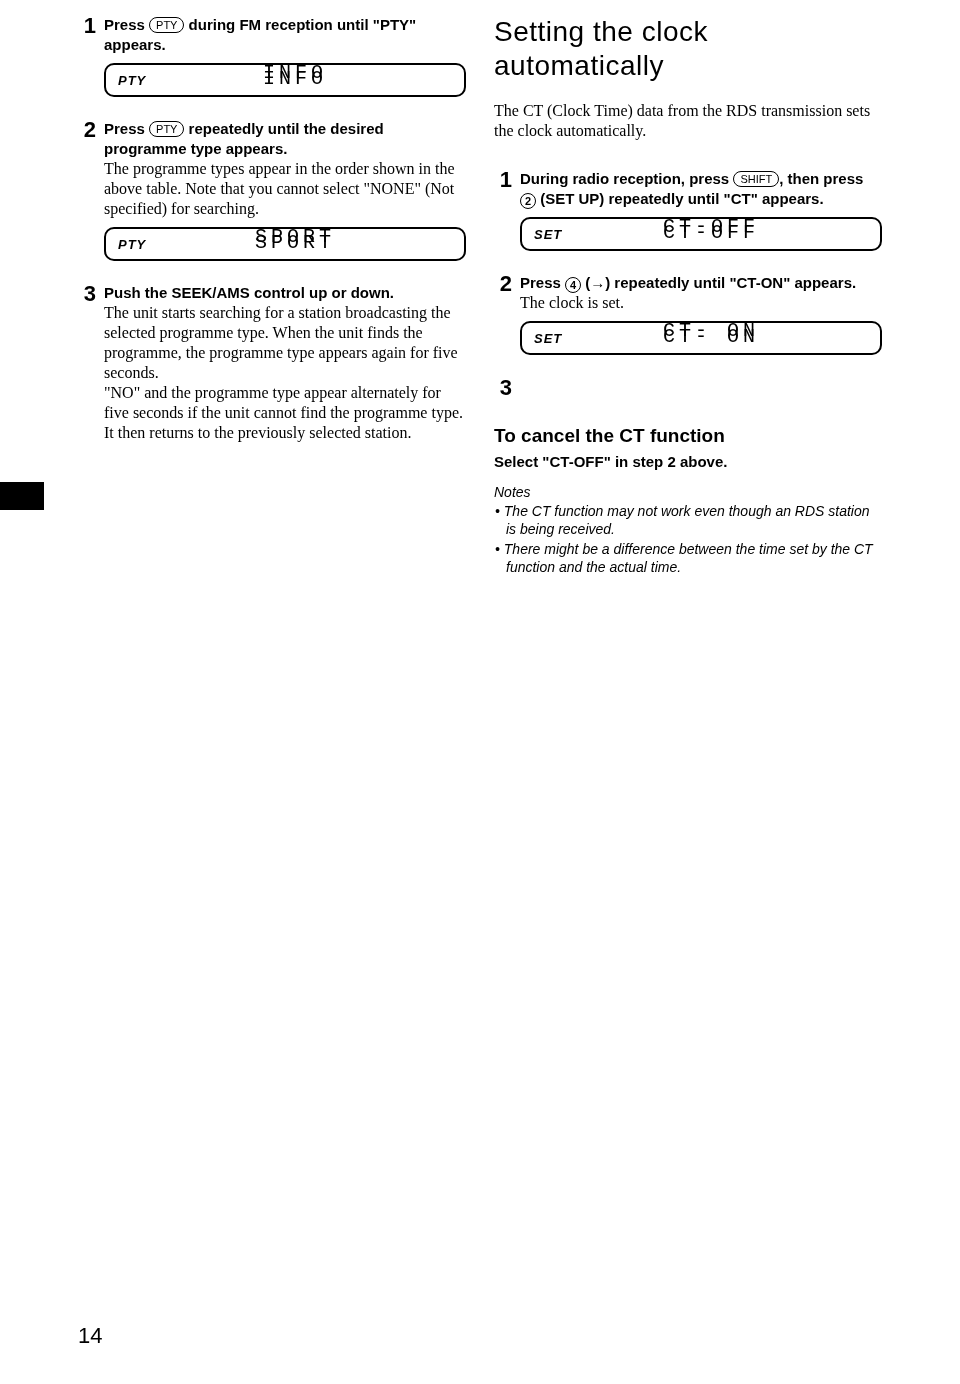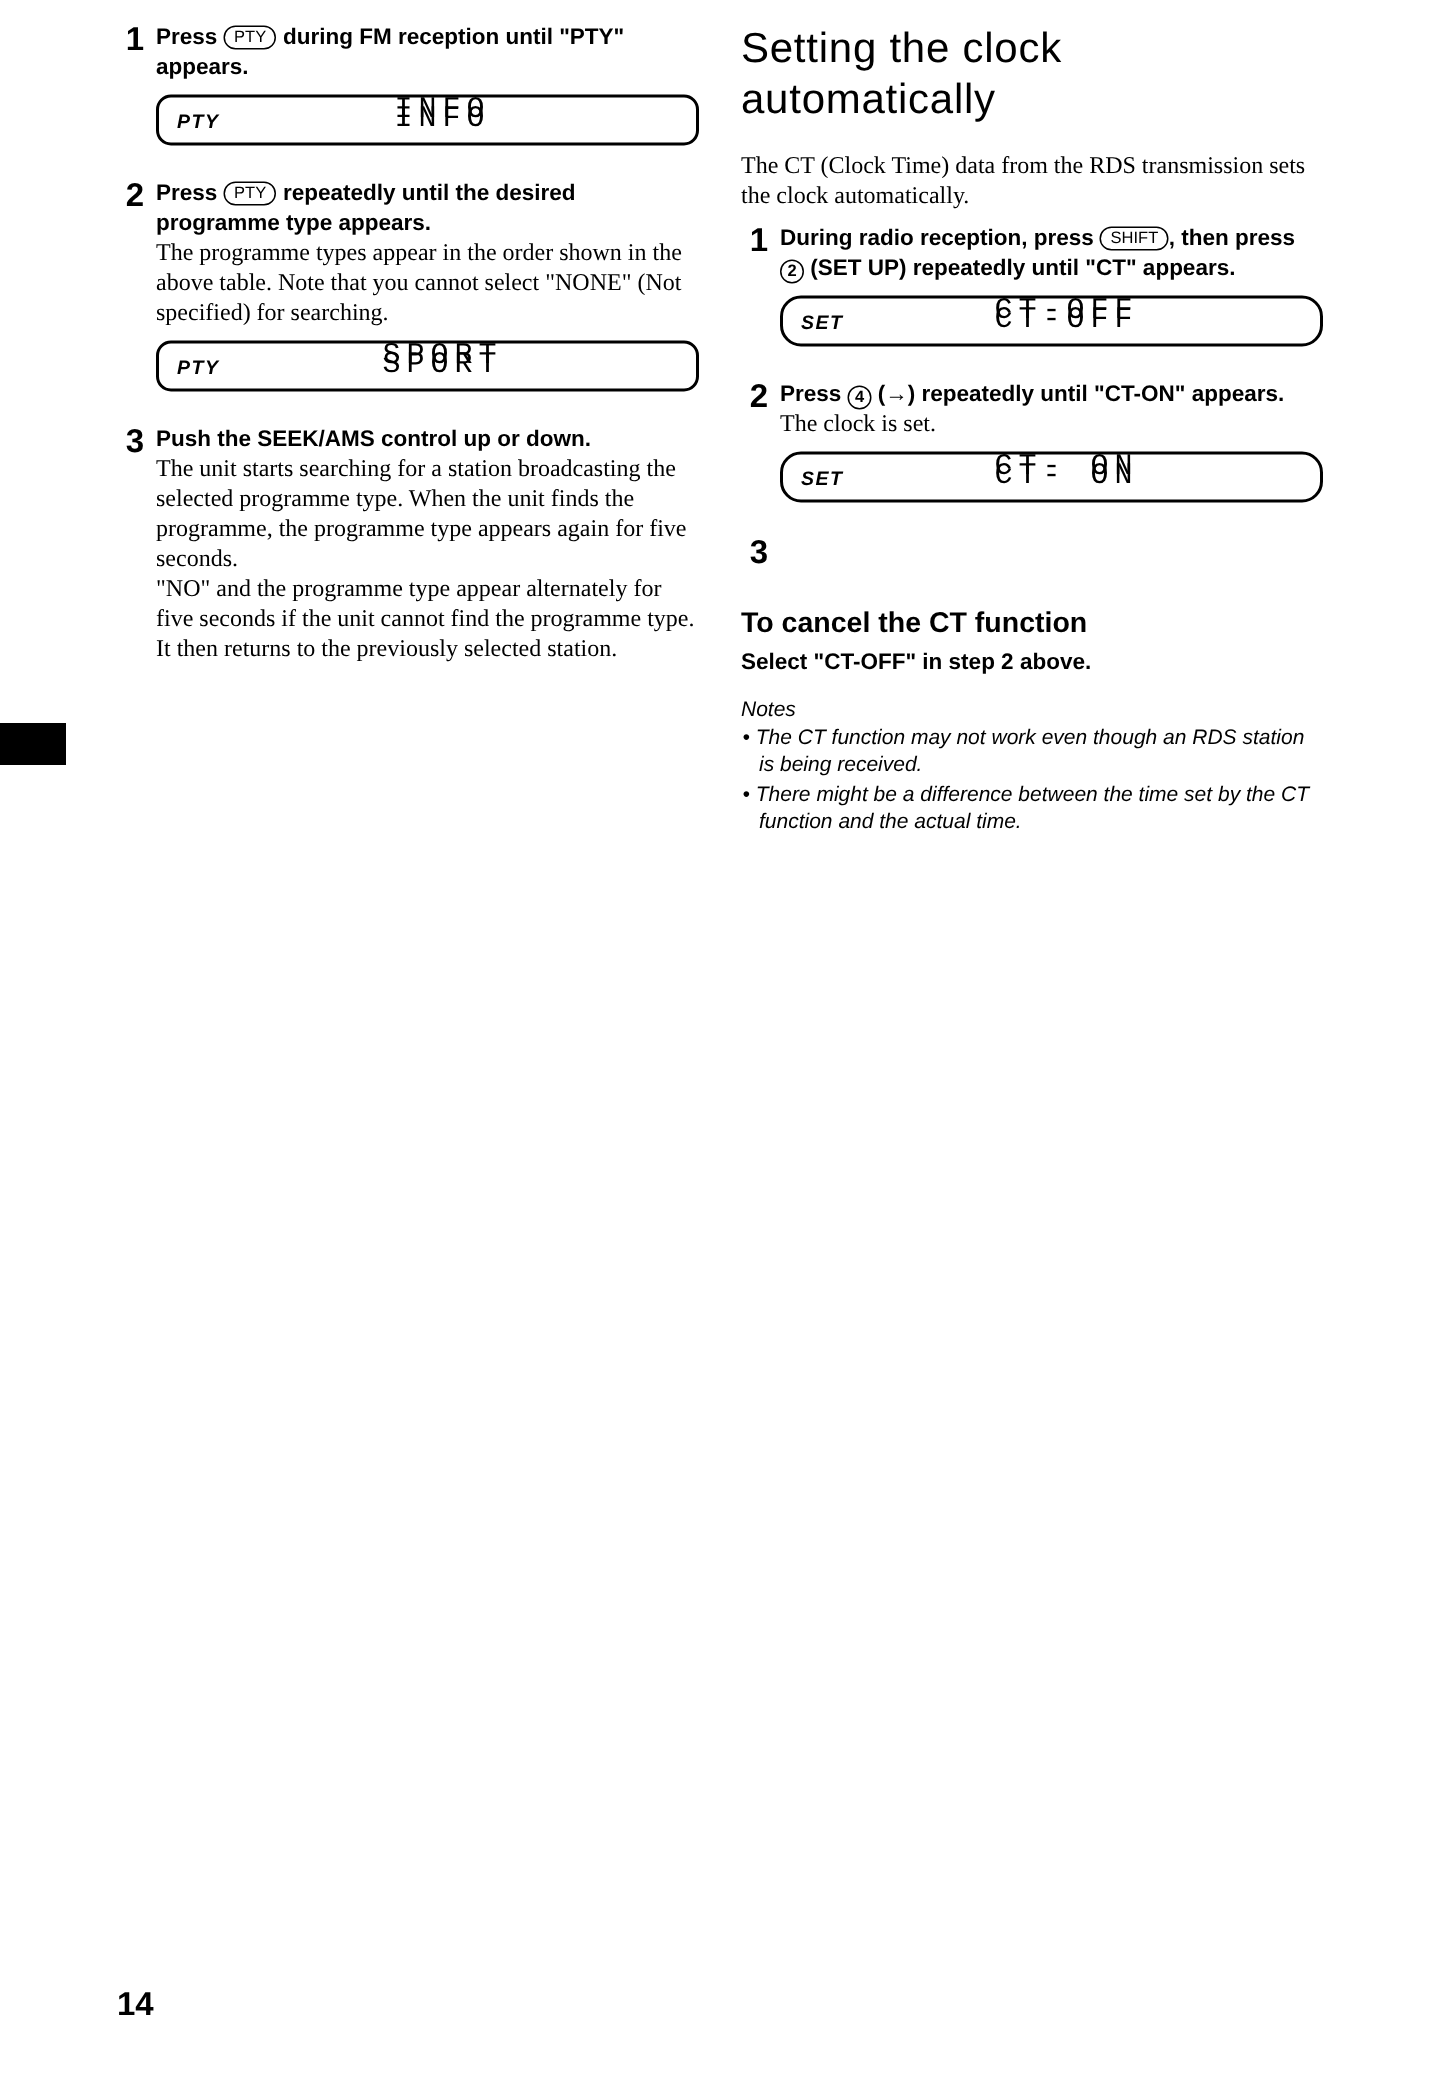--- a/index.html
+++ b/index.html
@@ -168,34 +168,33 @@
   ul.notes li {
     text-indent: -11px;
     padding-left: 0px;
     margin: 0 0 2px 0;
   }
   .page-number {
     position: absolute;
     left: 78px;
     bottom: 35px;
     font-family: Arial, Helvetica, sans-serif;
-    font-weight: bold;
+    font-weight: normal;
     font-size: 22px;
   }
   .side-tab {
     position: absolute;
     left: 0;
     top: 482px;
     width: 44px;
     height: 28px;
     background: #000;
   }
   .col2 .display {
     margin-left: 26px;
-    border-radius: 14px;
   }
   .step-space {
     margin-top: 22px;
   }
 </style>
 </head>
 <body>
 
 <div class="page">
   <div class="side-tab"></div>
@@ -241,21 +240,21 @@
 "NO" and the programme type appear alternately for five seconds if the unit cannot find the programme type. It then returns to the previously selected station.</div>
         </div>
       </div>
 
     </div>
 
     <div class="col col2">
 
       <h2 class="section-title">Setting the clock automatically</h2>
 
-      <div class="normal" style="margin-bottom:8px">The CT (Clock Time) data from the RDS transmission sets the clock automatically.</div>
+      <div class="normal" style="margin-bottom:28px">The CT (Clock Time) data from the RDS transmission sets the clock automatically.</div>
 
       <div class="step">
         <div class="step-num">1</div>
         <div class="step-body step-bold">
           <span>During radio reception, press </span><span class="keycap">SHIFT</span><span>, then press </span><span class="circlekey">2</span><span> (SET UP) repeatedly until "CT" appears.</span>
         </div>
       </div>
       <div class="display">
         <span class="display-indicator">SET</span>
         <span class="display-text">

